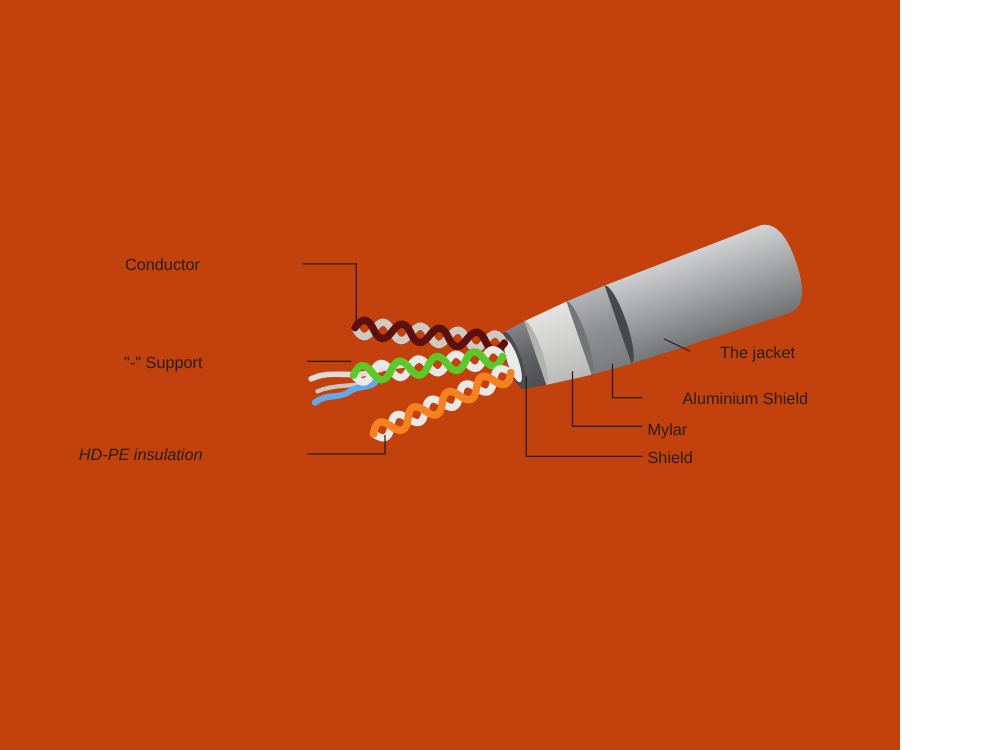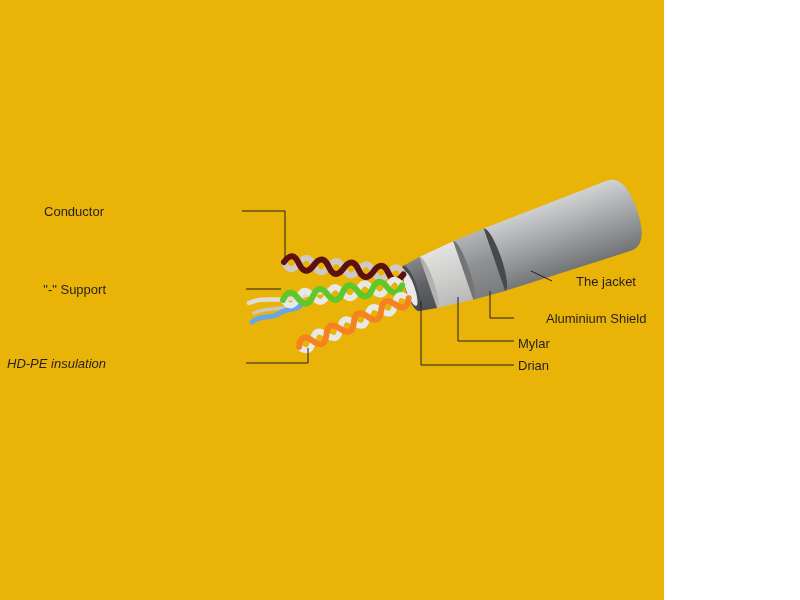--- a/index.html
+++ b/index.html
@@ -1,17 +1,17 @@
 <!DOCTYPE html>
 <html><head>
 <meta charset="utf-8">
 <style>
   html,body{margin:0;padding:0;background:#ffffff;}
   .stage{
-    position:relative;width:664px;height:600px;background:#eab308;
+    position:relative;width:720px;height:600px;background:#c2410c;
     overflow:hidden;font-family:"Liberation Sans",sans-serif;
   }
   .stage svg{position:absolute;left:0;top:0;}
   .lbl{
     position:absolute;font-size:13px;line-height:15px;color:#231f20;
     white-space:nowrap;
   }
   .lbl.right-align{text-align:right;}
 </style>
 </head>
@@ -82,14 +82,14 @@
     <polyline points="458,297 458,341 514,341" fill="none" stroke-width="1" stroke="#231f20"></polyline>
     <polyline points="421,301 421,365 514,365" fill="none" stroke-width="1" stroke="#231f20"></polyline>
   </svg>
 
   <div class="lbl right-align" style="right:560px;top:204px;">Conductor</div>
   <div class="lbl right-align" style="right:558px;top:282px;">"-" Support</div>
   <div class="lbl right-align" style="right:558px;top:356px;font-style:italic;">HD-PE insulation</div>
   <div class="lbl" style="left:576px;top:274px;">The jacket</div>
   <div class="lbl" style="left:518px;top:311px;margin-left:28px;">Aluminium Shield</div>
   <div class="lbl" style="left:518px;top:336px;">Mylar</div>
-  <div class="lbl" style="left:518px;top:358px;">Drian</div>
+  <div class="lbl" style="left:518px;top:358px;">Shield</div>
 </div>
 
 </body></html>

